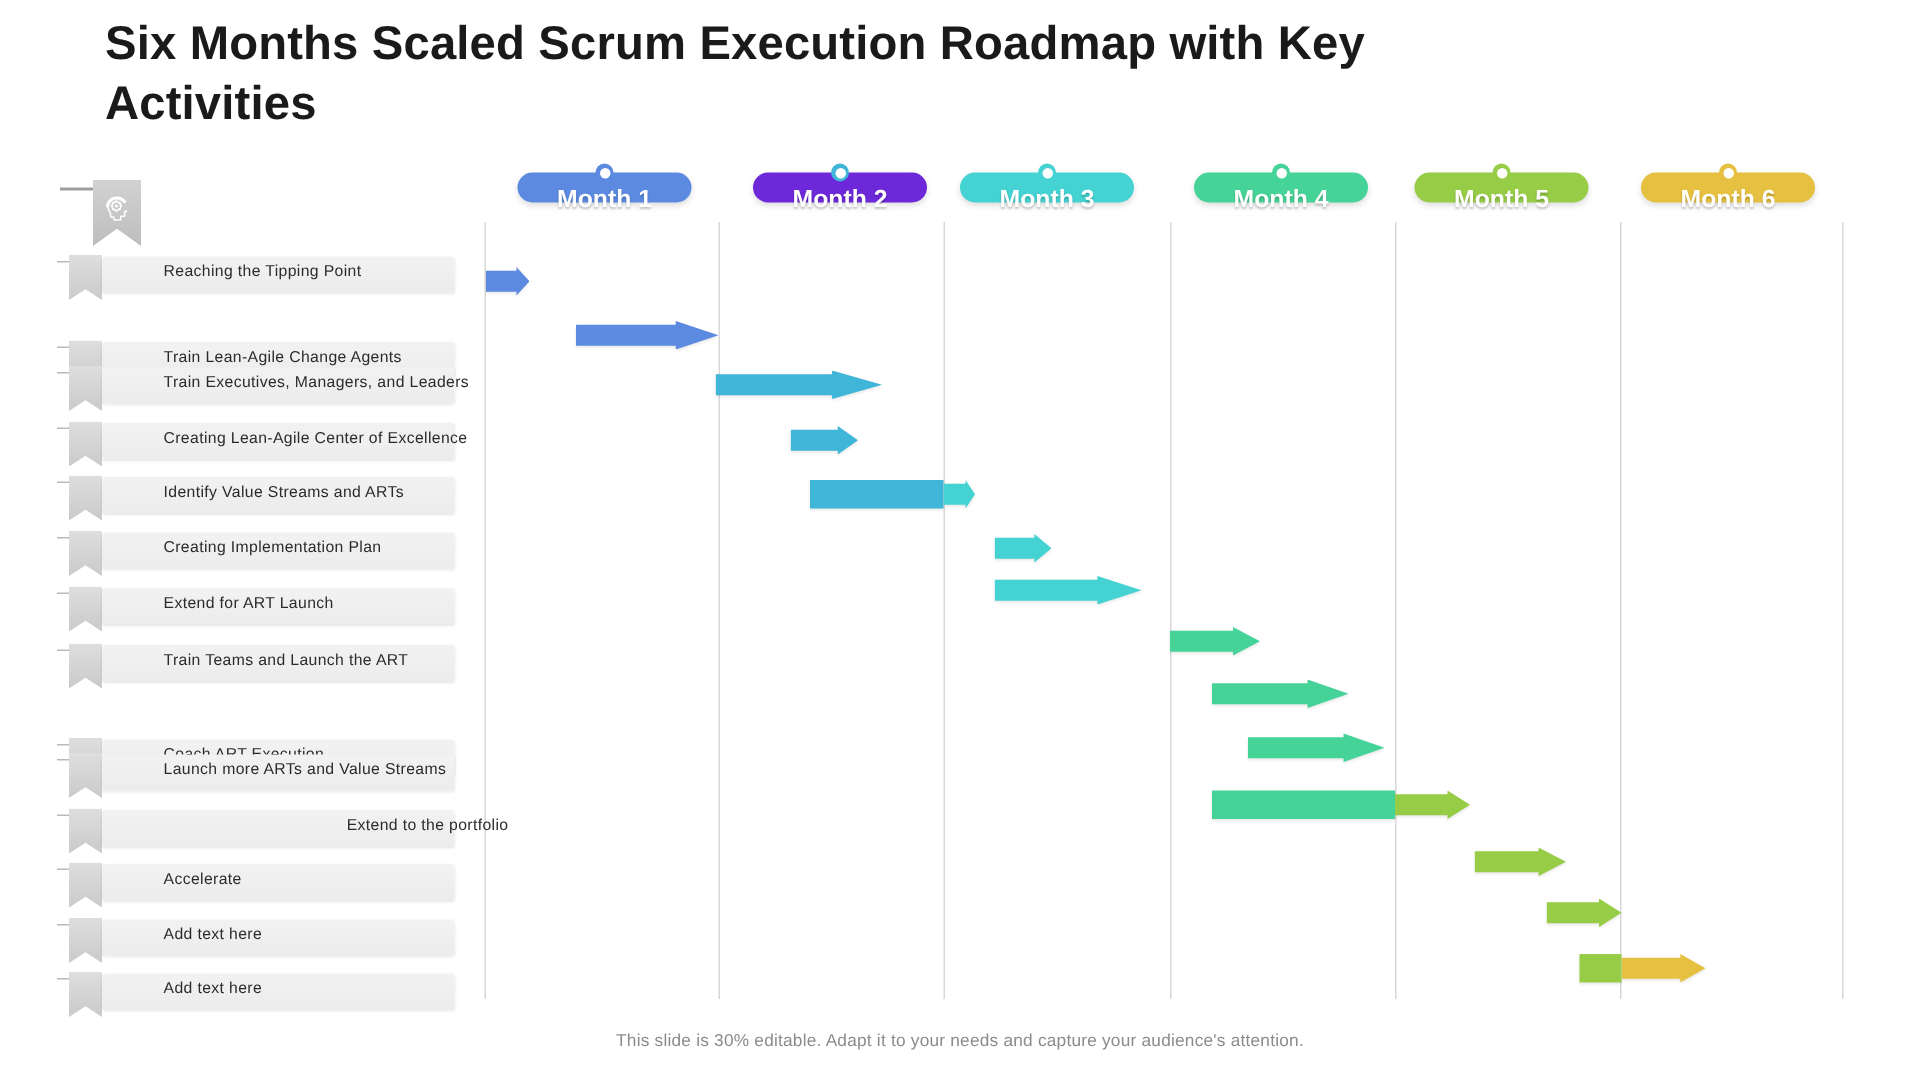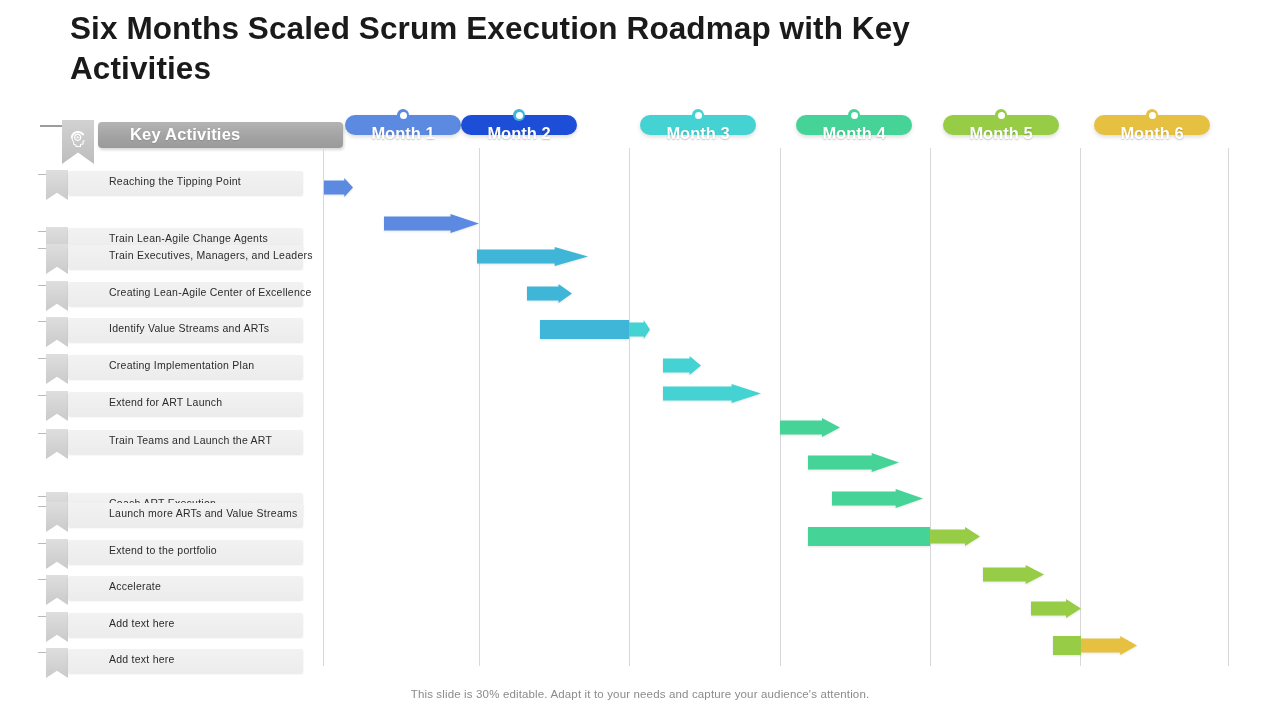--- a/index.html
+++ b/index.html
@@ -216,28 +216,25 @@
 
 <div id="key-activities-header">
   <div id="ka-tail"></div>
   <div id="ka-ribbon"></div>
   <svg id="ka-ribbon-icon" viewBox="0 0 24 24">
     <path d="M4.5 12.2c0-4.2 3.3-7.3 7.4-7.3 2.6 0 4.9 1.2 6.3 3.3l-0.9 0.6c-1.2-1.8-3.1-2.8-5.4-2.8-3.5 0-6.3 2.7-6.3 6.2 0 1.7 0.6 3 1.6 4.2l0.3 2.9h2.2l0.2 2.1h4.8v-2.6h1.9c0.7 0 1.2-0.5 1.1-1.1l-0.4-2.1 1.4-0.2-0.2-1.1" fill="none" stroke="#ffffff" stroke-width="1.1" stroke-linejoin="round"></path>
     <circle cx="11.6" cy="11.3" r="3.3" fill="none" stroke="#ffffff" stroke-width="1.1"></circle>
     <circle cx="11.6" cy="11.3" r="1.1" fill="#ffffff"></circle>
     <path d="M11.6 7.3v1M11.6 14.3v1M7.9 11.3h1.1M14.2 11.3h1.1M9 8.7l0.8 0.8M13.4 13.1l0.8 0.8M14.2 8.7l-0.8 0.8M9.8 13.1l-0.8 0.8" stroke="#ffffff" stroke-width="1" stroke-linecap="round"></path>
   </svg>
-  <div id="ka-bar">
-    <div id="ka-bar-label">Key Activities</div>
-  </div>
 </div>
 
 <div id="months-container">
     <div class="month-pill" style="left: 345px; background: rgb(91, 138, 224);">Month 1<div class="month-notch" style="background: rgb(91, 138, 224);"></div></div>
-    <div class="month-pill" style="left: 461px; background: #1d4ed8;">Month 2<div class="month-notch" style="background: rgb(63, 181, 216);"></div></div>
+    <div class="month-pill" style="left: 502px; background: #6d28d9;">Month 2<div class="month-notch" style="background: rgb(63, 181, 216);"></div></div>
     <div class="month-pill" style="left: 640px; background: rgb(69, 210, 210);">Month 3<div class="month-notch" style="background: rgb(69, 210, 210);"></div></div>
     <div class="month-pill" style="left: 796px; background: rgb(69, 211, 151);">Month 4<div class="month-notch" style="background: rgb(69, 211, 151);"></div></div>
     <div class="month-pill" style="left: 943px; background: rgb(151, 204, 71);">Month 5<div class="month-notch" style="background: rgb(151, 204, 71);"></div></div>
     <div class="month-pill" style="left: 1094px; background: rgb(230, 192, 64);">Month 6<div class="month-notch" style="background: rgb(230, 192, 64);"></div></div>
   </div>
 
 <div id="dividers-container">
     <div class="col-divider" style="left: 323px;"></div>
     <div class="col-divider" style="left: 479px;"></div>
     <div class="col-divider" style="left: 629px;"></div>
@@ -301,21 +298,21 @@
       <div class="row-ribbon"></div>
       <div class="row-bar"></div>
       <div class="row-label">Coach ART Execution</div>
     </div>
     <div class="activity-row" style="top: 502px;">
       <div class="row-tail"></div>
       <div class="row-ribbon"></div>
       <div class="row-bar"></div>
       <div class="row-label">Launch more ARTs and Value Streams</div>
     </div>
-    <div class="activity-row" style="top: 539px;">
+    <div class="activity-row" style="top: 539px; text-align: right;">
       <div class="row-tail"></div>
       <div class="row-ribbon"></div>
       <div class="row-bar"></div>
       <div class="row-label">Extend to the portfolio</div>
     </div>
     <div class="activity-row" style="top: 575px;">
       <div class="row-tail"></div>
       <div class="row-ribbon"></div>
       <div class="row-bar"></div>
       <div class="row-label">Accelerate</div>

